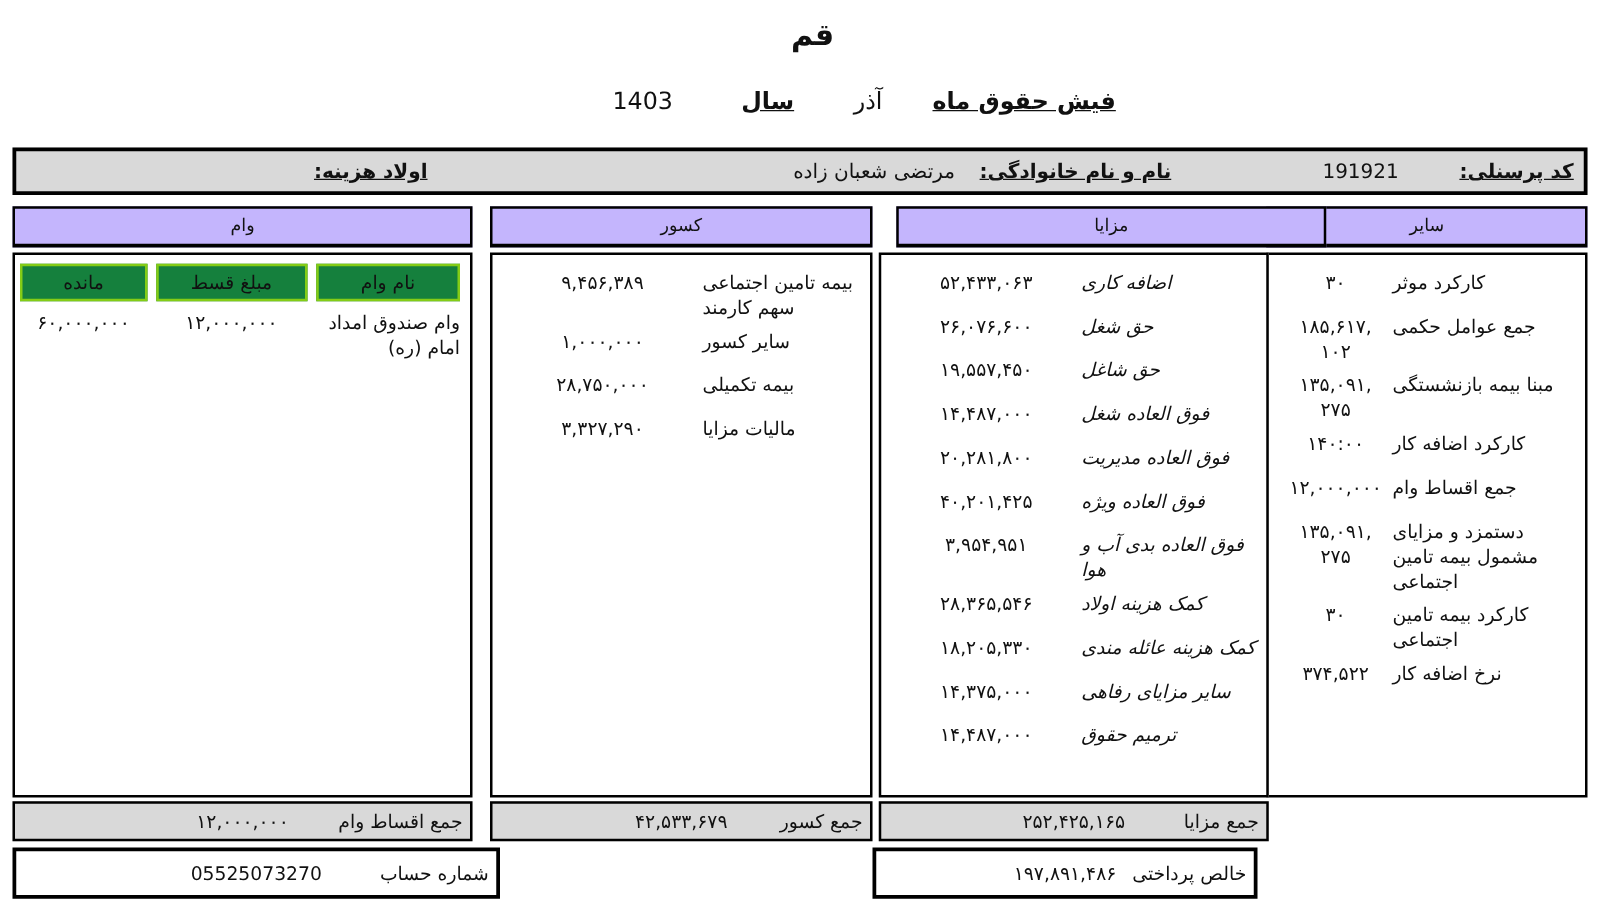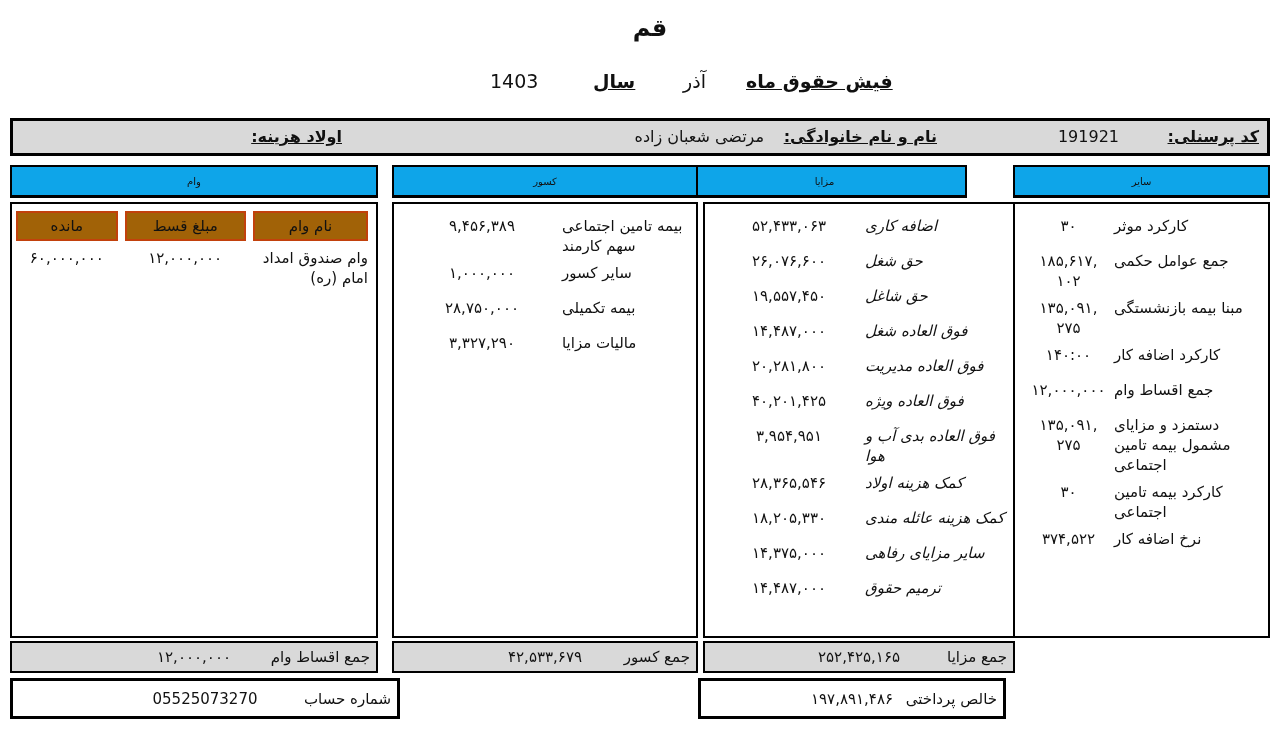--- a/index.html
+++ b/index.html
@@ -10,33 +10,33 @@
   .abs{position:absolute;box-sizing:border-box;}
   
   .title{top:14px;left:0;width:1300px;text-align:center;font-weight:bold;font-size:24px;}
   .subtitle{top:70px;left:0;width:1280px;height:30px;}
   .subtitle span{position:absolute;top:0;font-size:19px;white-space:nowrap;margin-left:28px;}
   .b{font-weight:bold;text-decoration:underline;}
   
   .header-bar{top:118px;left:10px;width:1260px;height:38px;background:#d9d9d9;border:3px solid #000;}
   .header-bar span{position:absolute;top:6px;font-size:16px;white-space:nowrap;}
   
-  .col-head{top:165px;height:33px;border:2px solid #000;text-align:left;font-size:10px;
-    display:flex;align-items:center;justify-content:center;background:#0ea5e9;border-bottom-width:3px;}
+  .col-head{top:165px;height:33px;border:2px solid #000;text-align:left;font-size:14px;
+    display:flex;align-items:center;justify-content:center;background:#c4b5fd;border-bottom-width:3px;}
   .col-body{top:202px;height:436px;border:2px solid #000;background:#fff;padding:5px 8px 0 4px;direction:rtl;font-size:15px;line-height:20px;}
   .row{display:flex;align-items:flex-start;min-height:35px;padding-top:7px;box-sizing:border-box;}
   .lbl{text-align:left;}
   .val{flex:1;direction:ltr;text-align:center;white-space:pre-line;padding-left:4px;}
   .body-other .lbl{width:146px;}
   .body-benefits .lbl{width:140px;font-style:italic;}
   .body-deductions .lbl{width:126px;}
   
   .loan-subhead{display:flex;gap:7px;margin-top:2px;}
-  .loan-subhead .cell{border:2px solid #c2410c;height:30px;box-sizing:border-box;
-    display:flex;align-items:center;justify-content:center;font-size:15px;background:#a16207;}
+  .loan-subhead .cell{border:2px solid #84cc16;height:30px;box-sizing:border-box;
+    display:flex;align-items:center;justify-content:center;font-size:15px;background:#15803d;}
   .loan-row{display:flex;gap:7px;margin-top:7px;font-size:15px;line-height:20px;}
   .loan-row .cell{box-sizing:border-box;}
   .c-name{width:118px;text-align:right;}
   .c-inst{width:124px;text-align:center;direction:ltr;}
   .c-rem{width:104px;text-align:center;direction:ltr;}
   
   .total-box{top:641px;height:32px;background:#d9d9d9;border:2px solid #000;font-size:15px;}
   .foot-box{top:678px;height:41px;background:#fff;border:3px solid #000;font-size:15px;}
   .total-box .tl,.foot-box .tl{position:absolute;right:6px;top:50%;transform:translateY(-50%);white-space:nowrap;}
   .total-box .tv,.foot-box .tv{position:absolute;left:0;width:100%;text-align:center;top:50%;transform:translateY(-50%);direction:ltr;}
@@ -57,21 +57,21 @@
 
   <div class="abs header-bar">
     <span class="b" style="right:8px">کد پرسنلی:</span>
     <span style="right:148px;direction:ltr">191921</span>
     <span class="b" style="right:330px">نام و نام خانوادگی:</span>
     <span style="right:503px">مرتضی شعبان زاده</span>
     <span class="b" style="right:925px">اولاد هزینه:</span>
   </div>
 
   <div class="abs col-head" style="left:1013px;width:257px">سایر</div>
-  <div class="abs col-head" style="left:682px;width:285px">مزایا</div>
+  <div class="abs col-head" style="left:717px;width:344px">مزایا</div>
   <div class="abs col-head" style="left:392px;width:306px">کسور</div>
   <div class="abs col-head" style="left:10px;width:368px">وام</div>
 
   <div class="abs col-body body-other" style="left:1013px;width:257px">
     <div class="row">
         <span class="lbl">کارکرد موثر</span>
         <span class="val">۳۰</span>
       </div>
     <div class="row">
         <span class="lbl">جمع عوامل حکمی</span>

